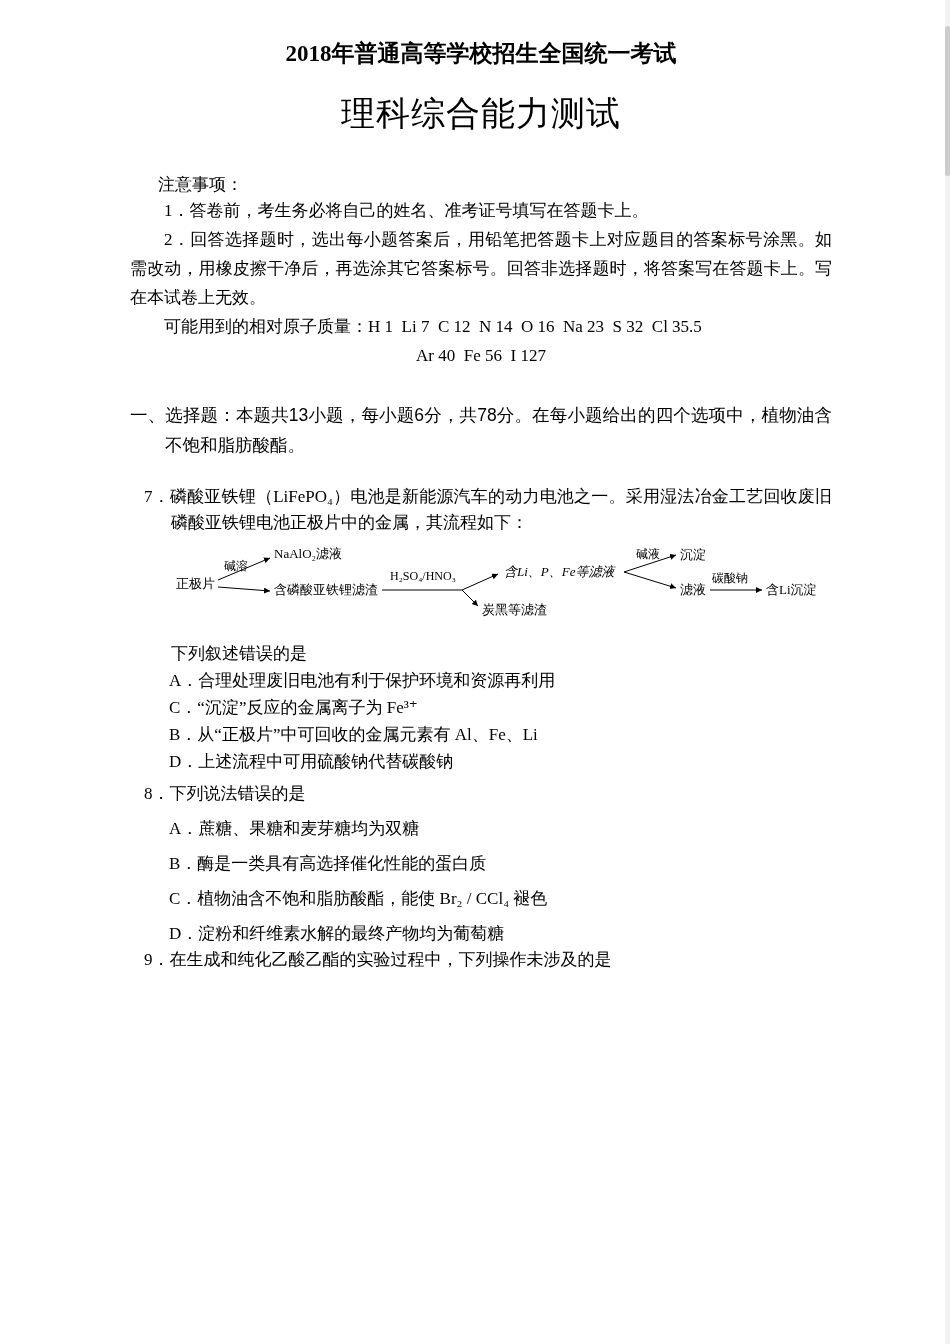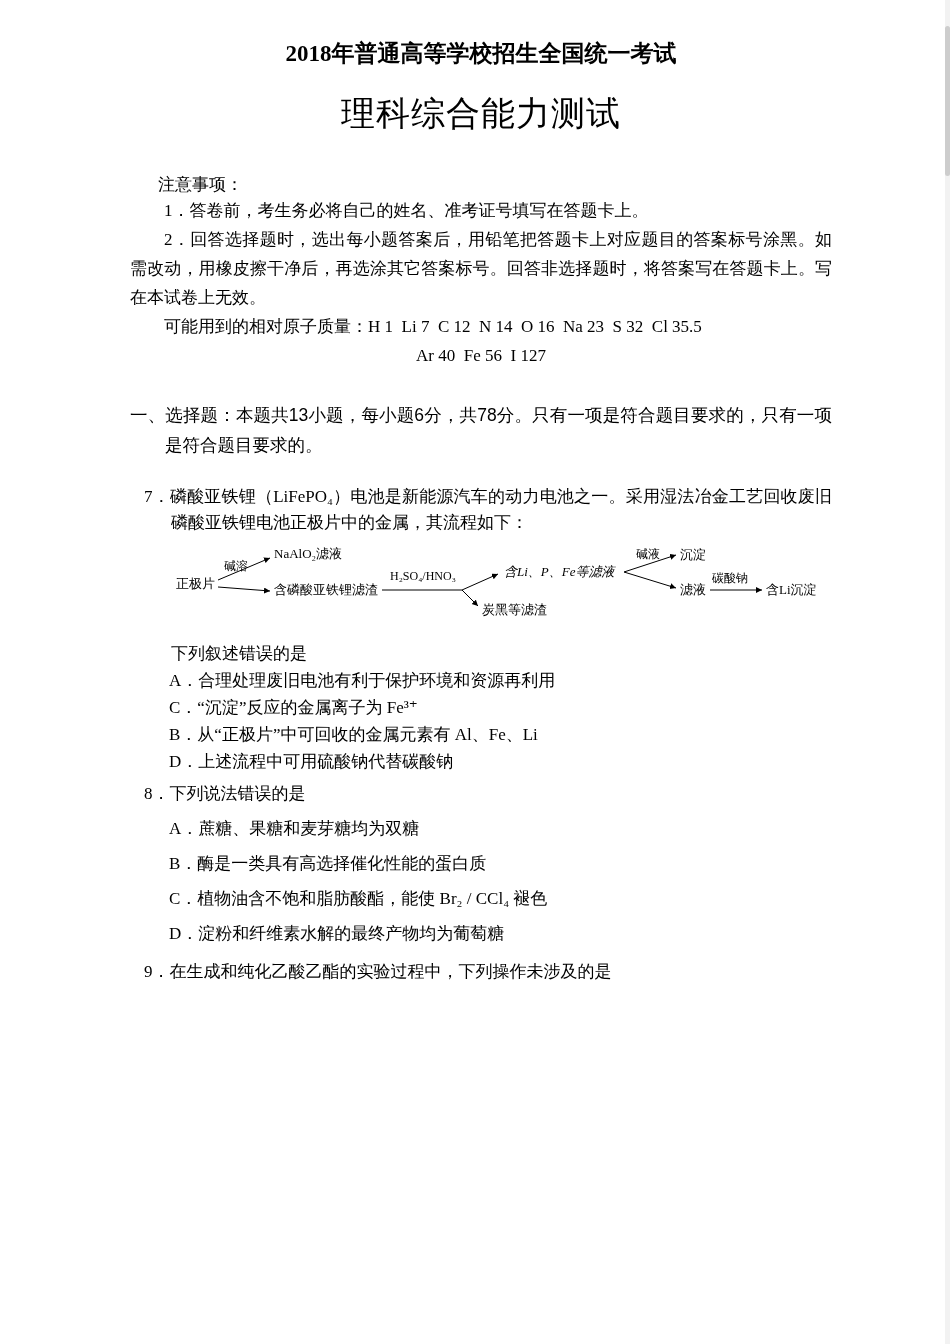--- a/index.html
+++ b/index.html
@@ -58,21 +58,21 @@
   <div class="subtitle sans">理科综合能力测试</div>
 
   <div class="notes-heading sans">注意事项：</div>
   <div class="notes">
     <p>1．答卷前，考生务必将自己的姓名、准考证号填写在答题卡上。</p>
     <p>2．回答选择题时，选出每小题答案后，用铅笔把答题卡上对应题目的答案标号涂黑。如需改动，用橡皮擦干净后，再选涂其它答案标号。回答非选择题时，将答案写在答题卡上。写在本试卷上无效。</p>
     <p class="masses">可能用到的相对原子质量：H 1  Li 7  C 12  N 14  O 16  Na 23  S 32  Cl 35.5</p>
     <p class="masses-cont">Ar 40  Fe 56  I 127</p>
   </div>
 
-  <div class="section-heading sans">一、选择题：本题共13小题，每小题6分，共78分。只有一项是符合题目要求的，只有一项是符合题目要求的。</div>
+  <div class="section-heading sans">一、选择题：本题共13小题，每小题6分，共78分。在每小题给出的四个选项中，植物油含不饱和脂肪酸酯。</div>
 
   <p class="q"><span>7．</span><span>磷酸亚铁锂（LiFePO₄）电池是新能源汽车的动力电池之一。采用湿法冶金工艺回收废旧磷酸亚铁锂电池正极片中的金属，其流程如下：</span></p>
 
   <div class="flow">
     <svg width="668" height="86" viewBox="0 0 668 86">
       <defs>
         <marker id="arr" markerWidth="8" markerHeight="8" refX="6" refY="3" orient="auto">
           <path d="M0,0 L6,3 L0,6 z" fill="#000"></path>
         </marker>
       </defs>
@@ -108,19 +108,19 @@
   </div>
 
   <p class="q" style="margin-top:6px;"><span>8．</span><span>下列说法错误的是</span></p>
   <div class="options spaced">
     <div>A．蔗糖、果糖和麦芽糖均为双糖</div>
     <div>B．酶是一类具有高选择催化性能的蛋白质</div>
     <div>C．植物油含不饱和脂肪酸酯，能使 Br₂ / CCl₄ 褪色</div>
     <div>D．淀粉和纤维素水解的最终产物均为葡萄糖</div>
   </div>
 
-  <p class="q" style="margin-top:12px;"><span>9．</span><span>在生成和纯化乙酸乙酯的实验过程中，下列操作未涉及的是</span></p>
+  <p class="q" style="margin-top:0;"><span>9．</span><span>在生成和纯化乙酸乙酯的实验过程中，下列操作未涉及的是</span></p>
 
 </div>
 
 <div class="scroll-track">
   <div class="scroll-thumb"></div>
 </div>
 
 </body></html>

